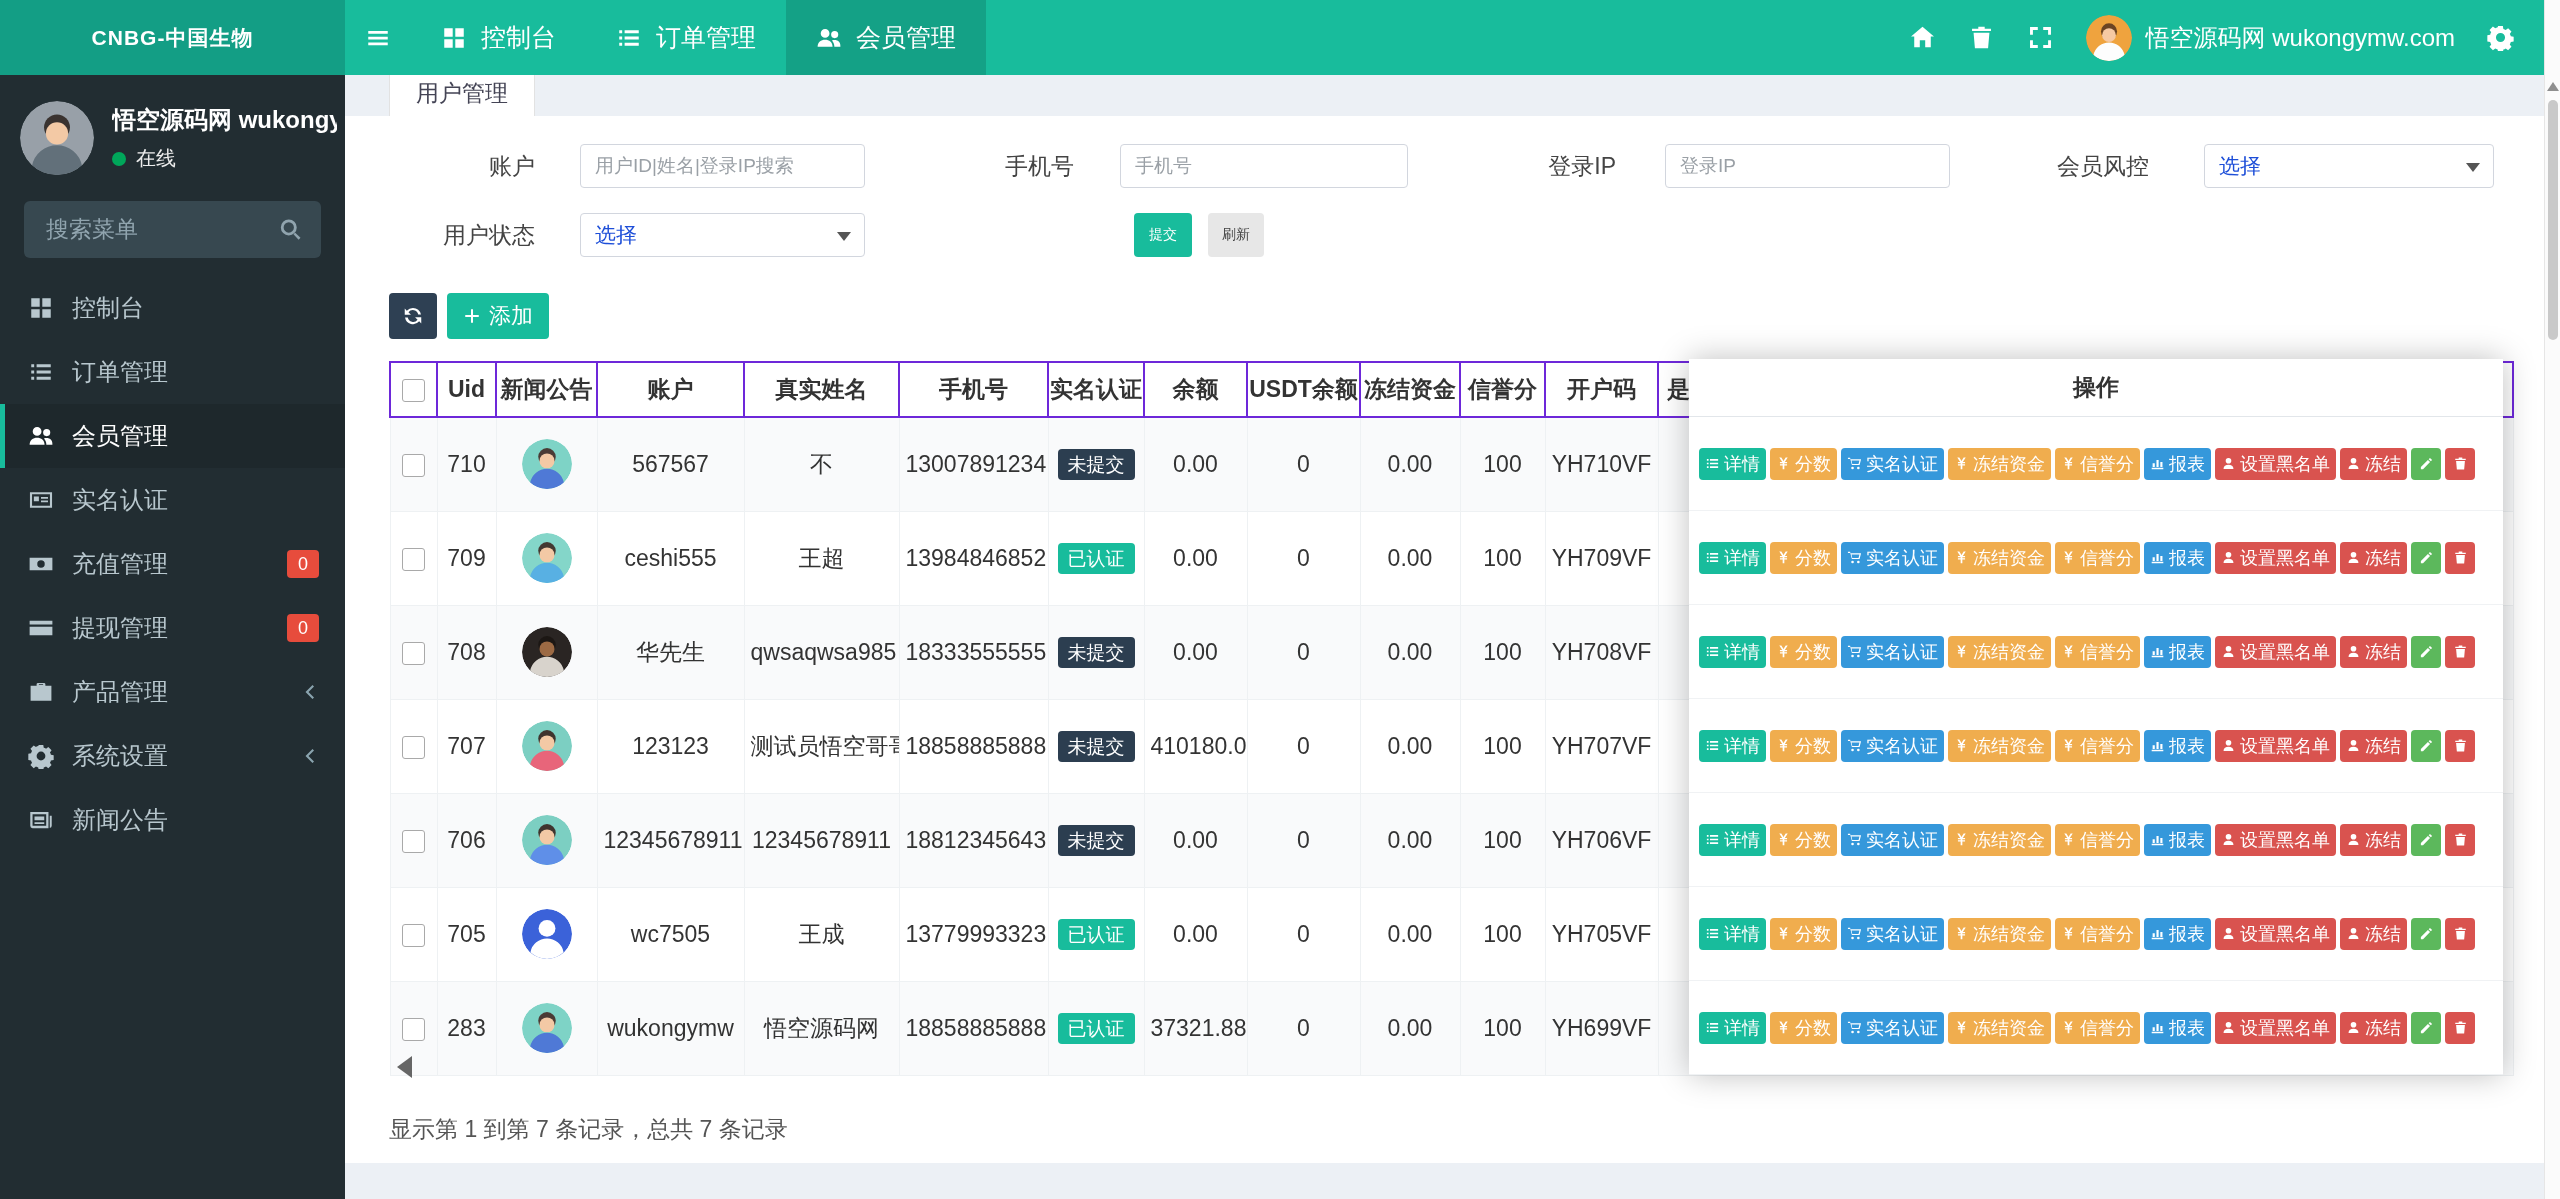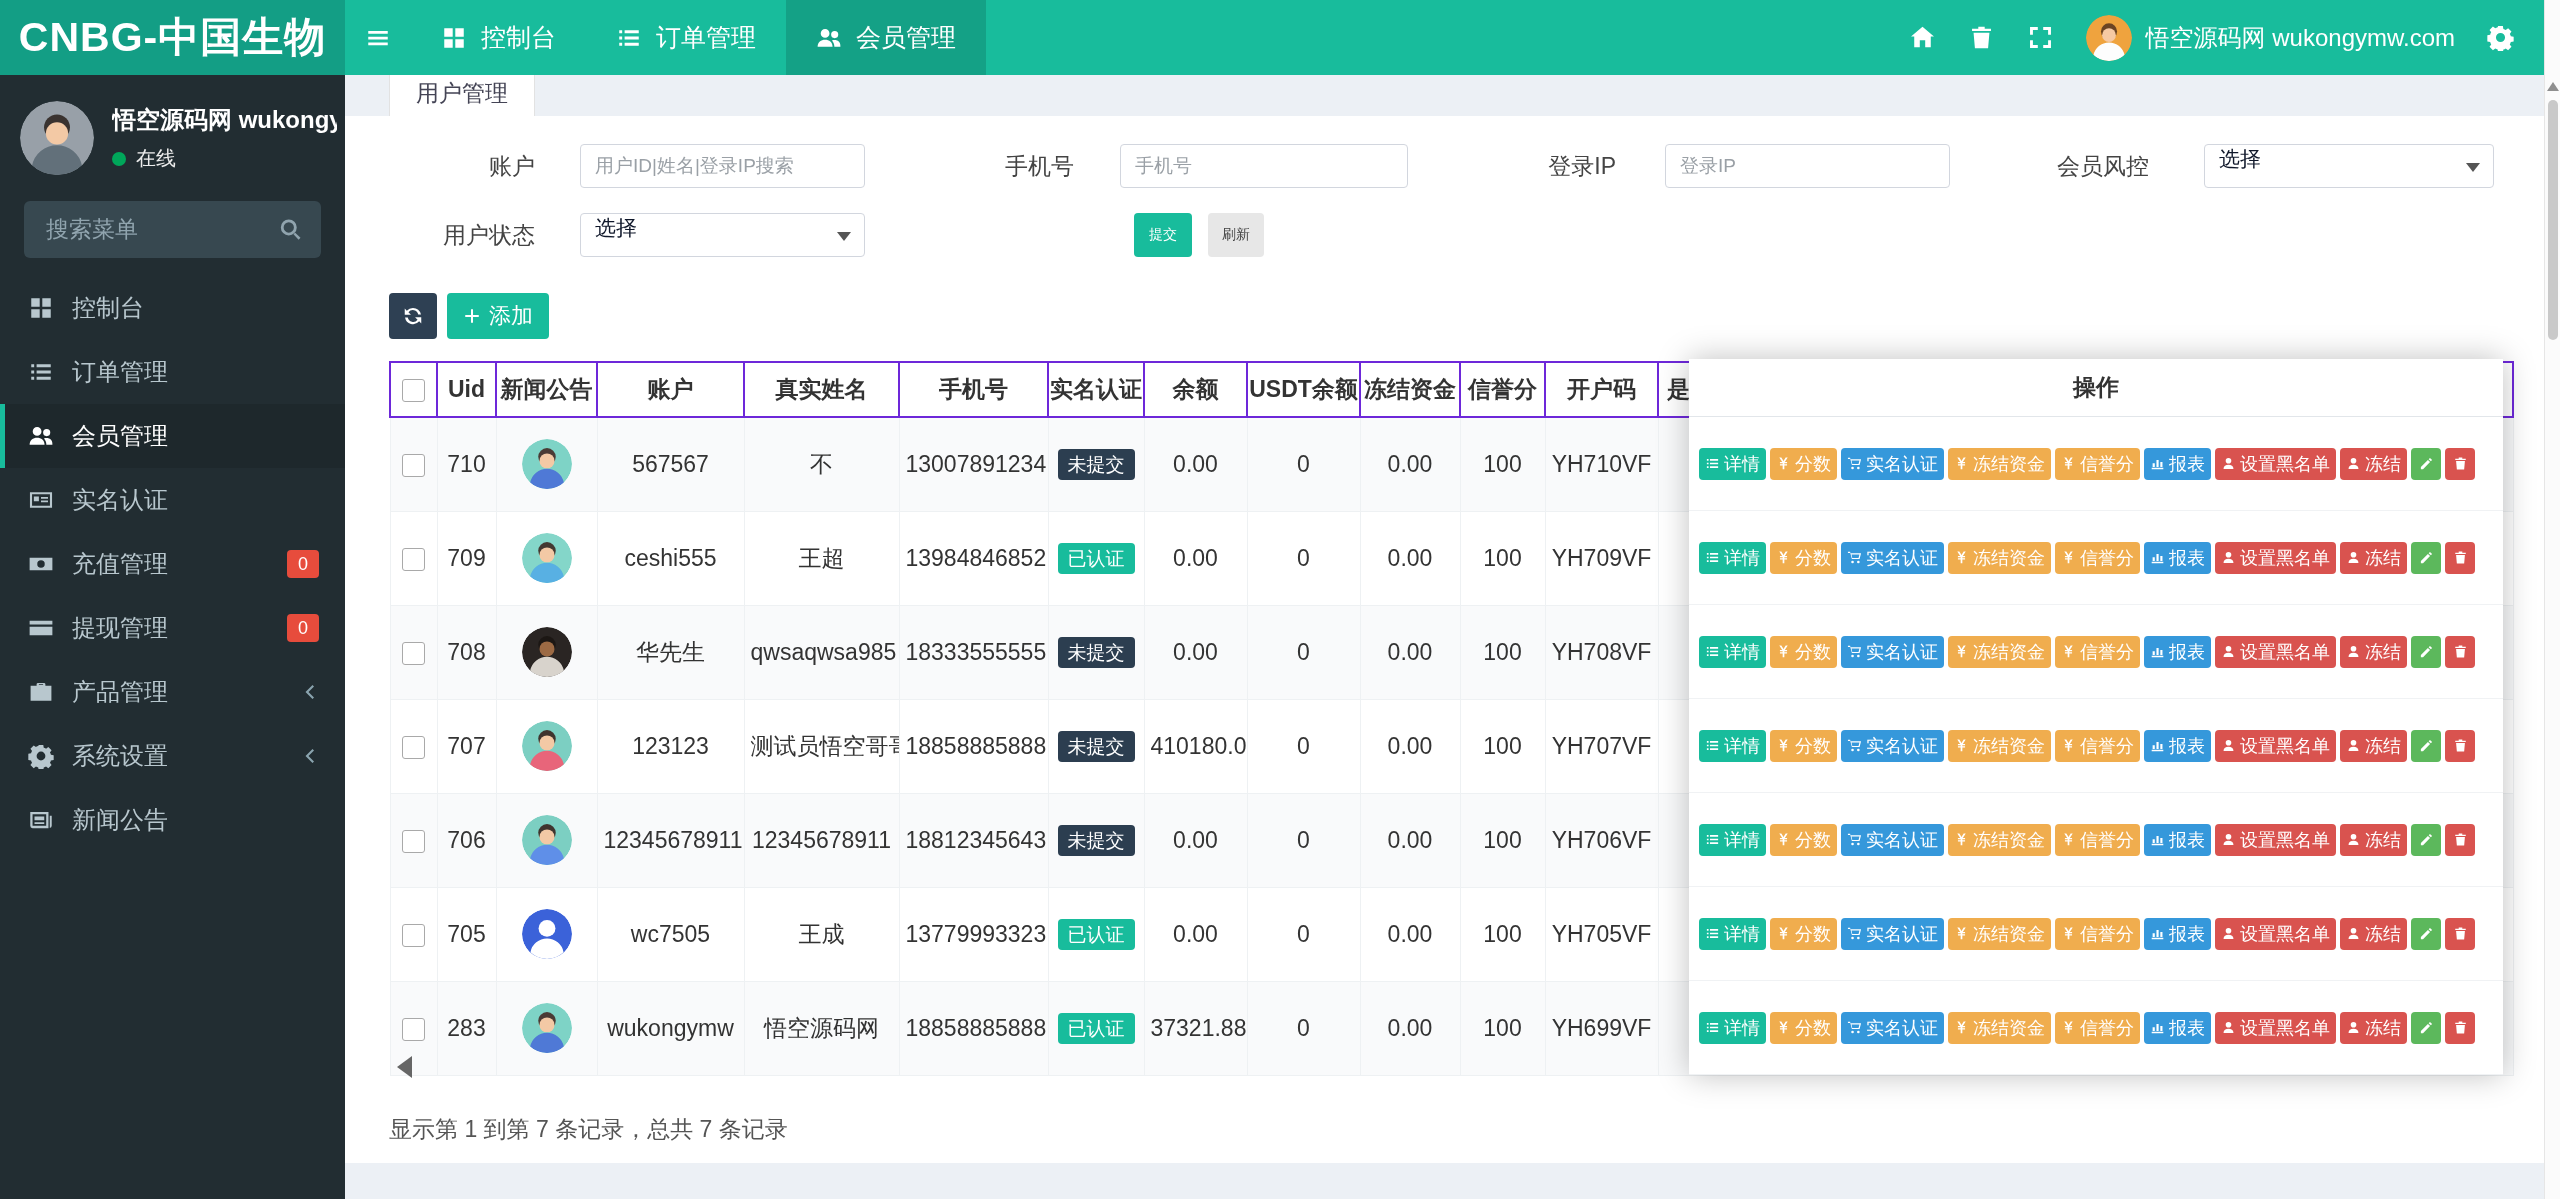--- a/index.html
+++ b/index.html
@@ -3,21 +3,21 @@
 <meta charset="utf-8">
 <style>
 *{box-sizing:border-box;margin:0;padding:0}
 body{margin:0;background:#ecf0f5}
 svg{width:100%;height:100%;display:block}
 .screen{position:relative;width:2560px;height:1199px;overflow:hidden;background:#ecf0f5;
   font-family:"Liberation Sans","DejaVu Sans",sans-serif;color:#333}
 
 
 .navbar{position:absolute;top:0;left:0;right:16px;height:75px;background:var(--teal);display:flex;align-items:stretch;z-index:6}
-.logo{width:345px;background:var(--teal-dark);color:#fff;font-size:41px;font-weight:700;display:flex;align-items:center;justify-content:center;letter-spacing:1px}
+.logo{width:345px;background:var(--teal-dark);color:#fff;font-size:21px;font-weight:700;display:flex;align-items:center;justify-content:center;letter-spacing:1px}
 .hamburger{width:66px;display:flex;align-items:center;justify-content:center;color:#fff;cursor:pointer}
 .hamburger .ic{width:26px;height:26px}
 .nav-items{display:flex;align-items:stretch}
 .nav-btn{display:flex;align-items:center;gap:14px;padding:0 30px;color:#fff;font-size:25px;cursor:pointer}
 .nav-btn.active{background:rgba(0,0,0,.14)}
 .nico{width:26px;height:26px;display:inline-flex}
 .nav-right{margin-left:auto;display:flex;align-items:center;gap:32px;padding-right:30px;color:#fff}
 .nav-ic{width:27px;height:27px;display:inline-flex;cursor:pointer}
 .nav-user{display:flex;align-items:center;gap:14px;font-size:24px;cursor:pointer}
 .nav-avatar{width:46px;height:46px;border-radius:50%;overflow:hidden;display:inline-flex;flex:none}
@@ -48,21 +48,21 @@
 
 
 .form{padding:28px 33px 0 44px}
 .frow{display:flex;align-items:center;height:44px}
 .frow+.frow{margin-top:25px}
 .flabel{font-size:23px;color:#444;text-align:right;flex:none;white-space:nowrap}
 .lw1{width:146px}.lw2{width:209px}.lw3{width:208px}.lw4{width:199px}
 .finput{height:44px;border:1px solid #d2d6de;border-radius:4px;font-size:19px;color:#555;padding:0 14px;outline:none;flex:none;background:#fff;font-family:inherit}
 .finput::placeholder{color:#9aa0a6}
 .iw1{width:285px;margin-left:45px}.iw2{width:288px;margin-left:46px}.iw3{width:285px;margin-left:49px}.iw4{width:290px;margin-left:55px}
-.select{position:relative;display:flex;align-items:flex-start;height:44px;border:1px solid #d2d6de;border-radius:4px;background:#fff;padding:0 44px 0 14px;font-size:21px;color:#0f172a;cursor:pointer;flex:none}
+.select{position:relative;display:flex;align-items:center;height:44px;border:1px solid #d2d6de;border-radius:4px;background:#fff;padding:0 44px 0 14px;font-size:21px;color:#1d4ed8;cursor:pointer;flex:none}
 .caret{position:absolute;right:13px;top:18px;width:0;height:0;border:7px solid transparent;border-top:9px solid #555;border-bottom:none}
 .btn{border:none;border-radius:4px;height:44px;font-size:14px;cursor:pointer;font-family:inherit}
 .btn-submit{background:var(--teal);color:#fff;padding:0 15px;margin-left:269px}
 .btn-refresh{background:#e7e7e7;color:#444;padding:0 14px;margin-left:16px}
 
 
 .toolbar{display:flex;gap:10px;margin:36px 0 0 44px}
 .btn-sq{width:48px;height:46px;background:#2e4053;color:#fff;border:none;border-radius:4px;display:flex;align-items:center;justify-content:center;cursor:pointer}
 .btn-sq .ic{width:22px;height:22px}
 .btn-add{background:var(--teal);color:#fff;display:flex;align-items:center;gap:8px;padding:0 16px;height:46px;border:none;border-radius:4px;font-size:22px;cursor:pointer;font-family:inherit}

